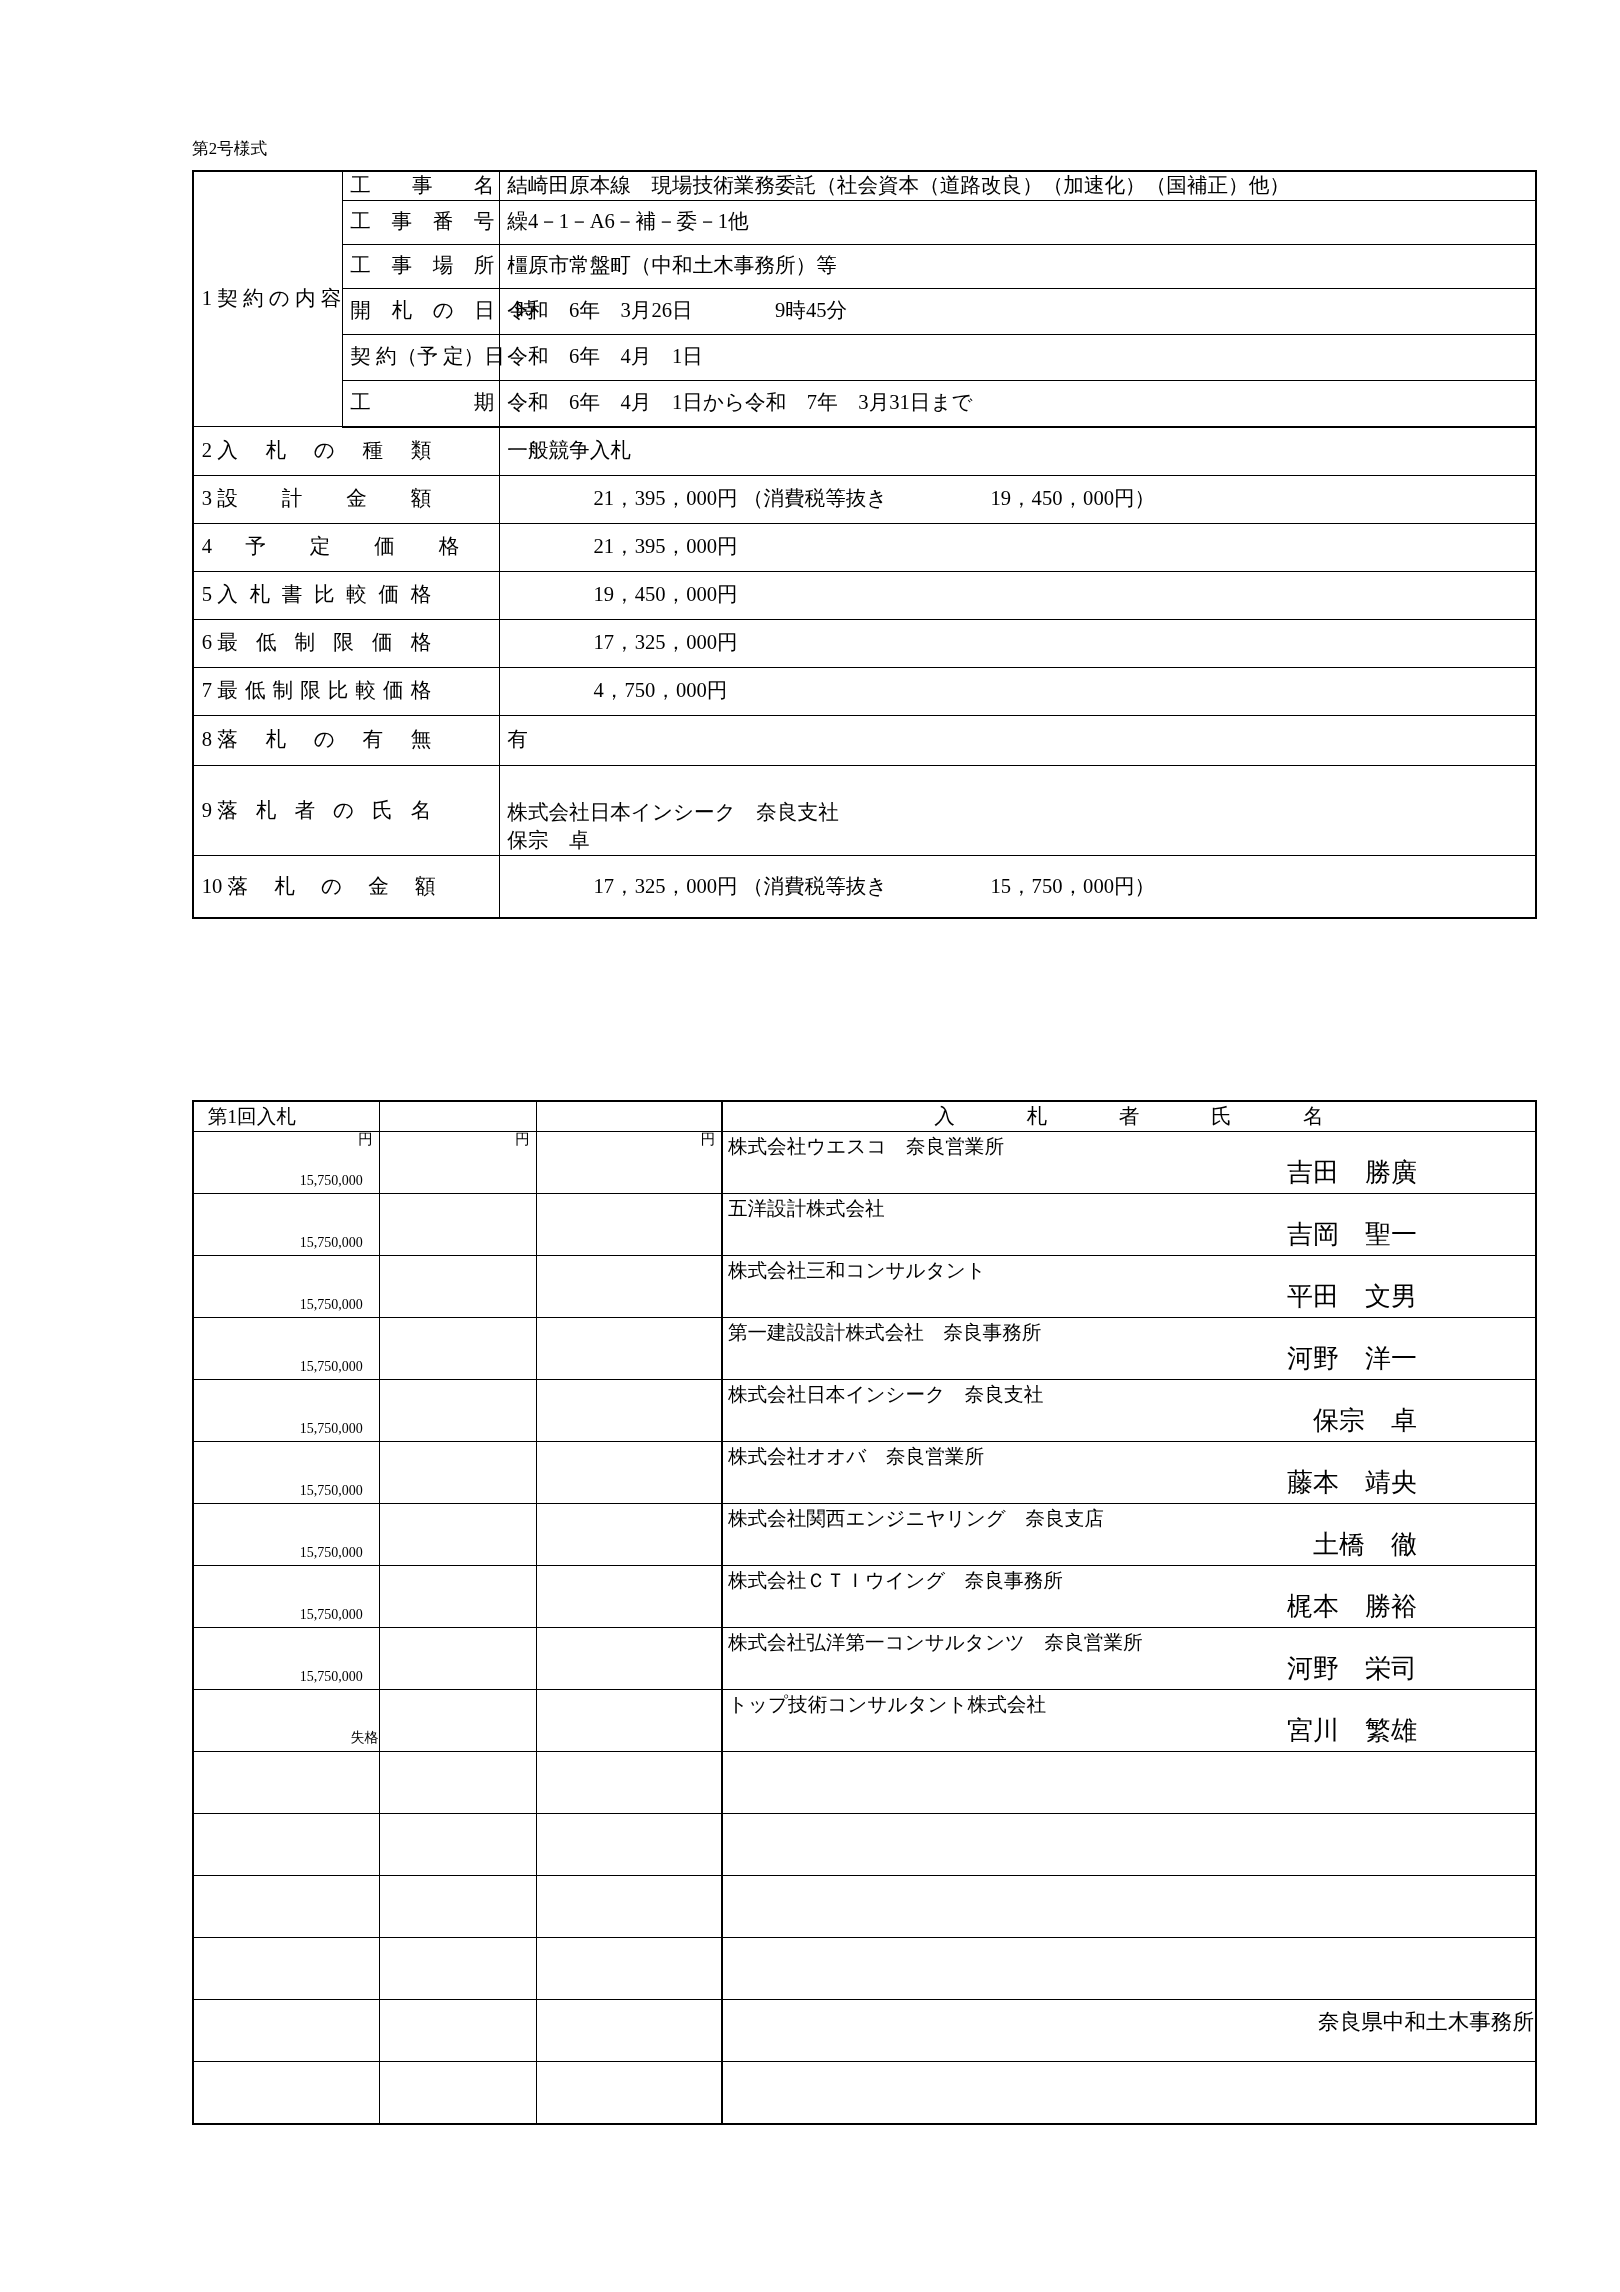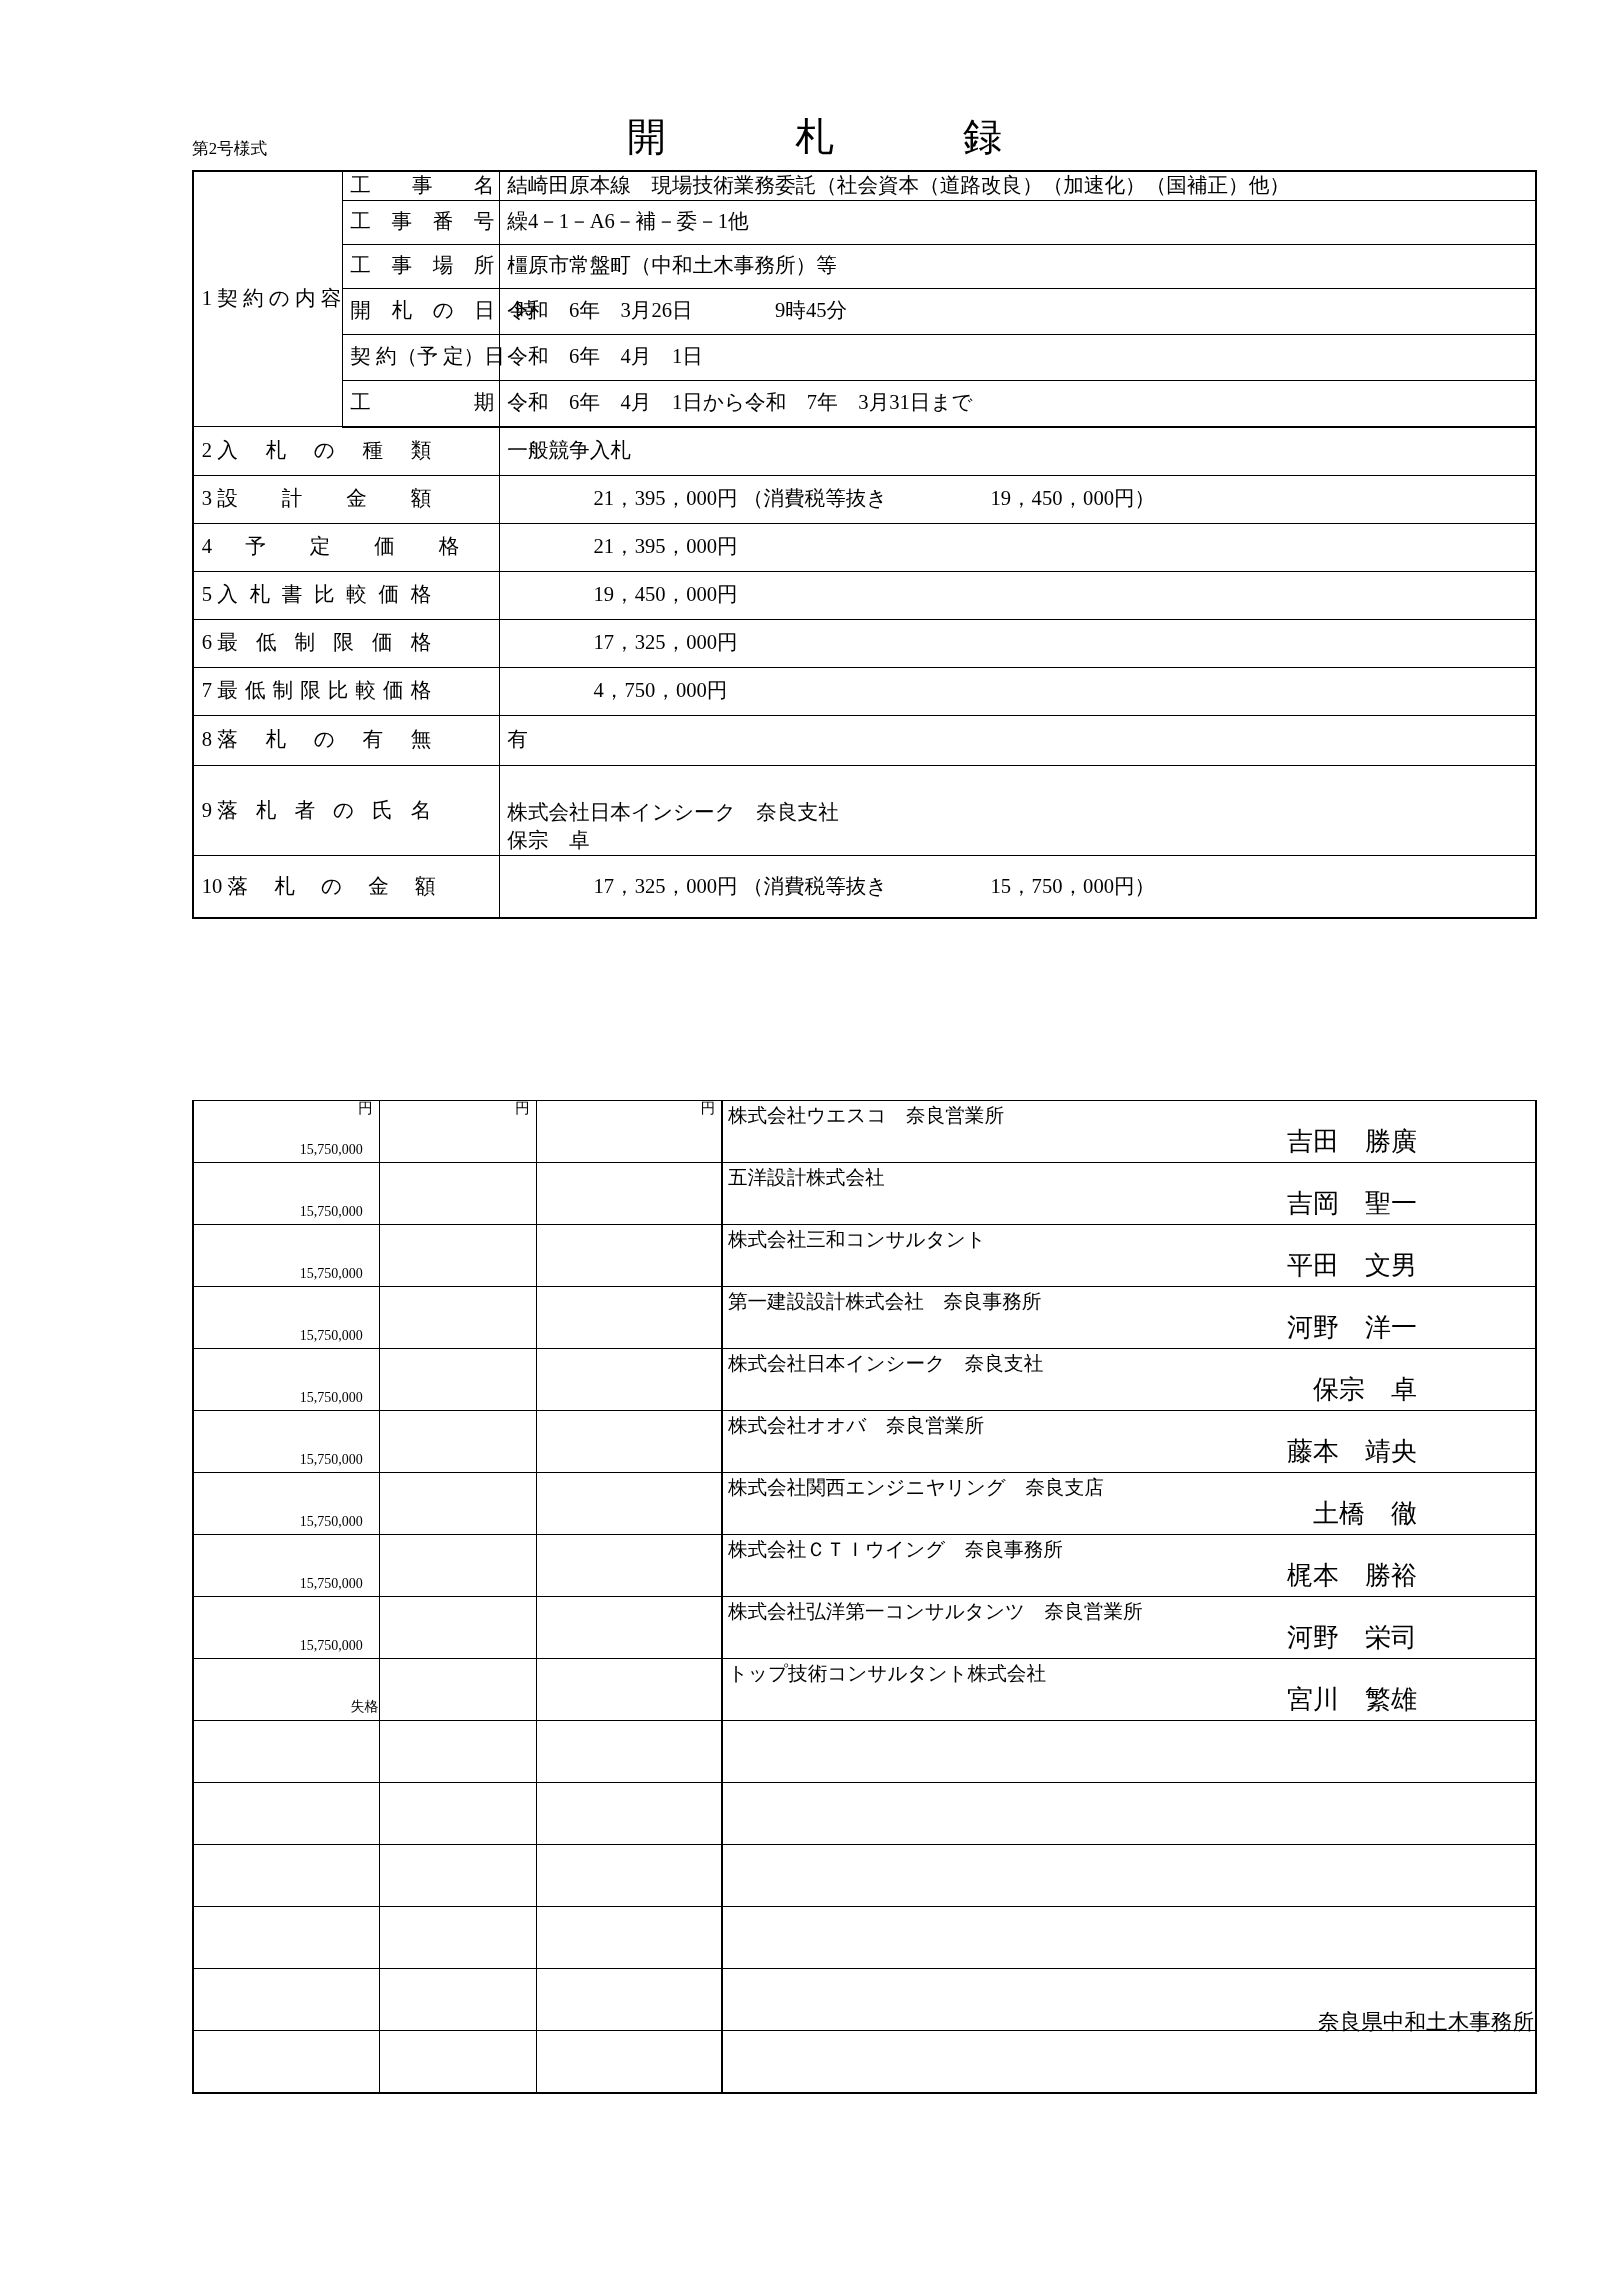--- a/index.html
+++ b/index.html
@@ -157,21 +157,20 @@
     font-size: 21.6px;
     white-space: nowrap;
   }
 </style>
 </head>
 <body>
 
 <div class="page">
 
   <div class="form-no">第2号様式</div>
-  <div class="doc-title">開　札　録</div>
 
   <table class="main">
     <colgroup>
       <col style="width:149px">
       <col style="width:157px">
       <col style="width:1037px">
     </colgroup>
     <tbody>
       <tr>
         <td rowspan="6" class="thick-top thick-left lbl" style="height:63px;vertical-align:middle;">
@@ -311,20 +310,30 @@
   </table>
 
   <table class="bidders" id="bidders-table" style="top:1100px;">
     <colgroup>
       <col style="width:186px">
       <col style="width:157px">
       <col style="width:186px">
       <col style="width:814px">
     </colgroup>
     <tbody id="bidders-body">
+      <tr>
+        <td class="thick-top thick-left bid-head-cell">
+          <span>第1回入札</span>
+        </td>
+        <td class="thick-top bid-head-cell"></td>
+        <td class="thick-top thick-right bid-head-cell"></td>
+        <td class="thick-top thick-right bid-head-cell bid-head-name">
+          <span>入　札　者　氏　名</span>
+        </td>
+      </tr>
     <tr>
           <td class="thick-left amt-cell">
             <span class="yen-mark">円</span>
             <span class="amt-val">15,750,000</span>
           </td>
           <td class="amt-cell">
             <span class="yen-mark">円</span>
           </td>
           <td class="thick-right amt-cell">
             <span class="yen-mark">円</span>

